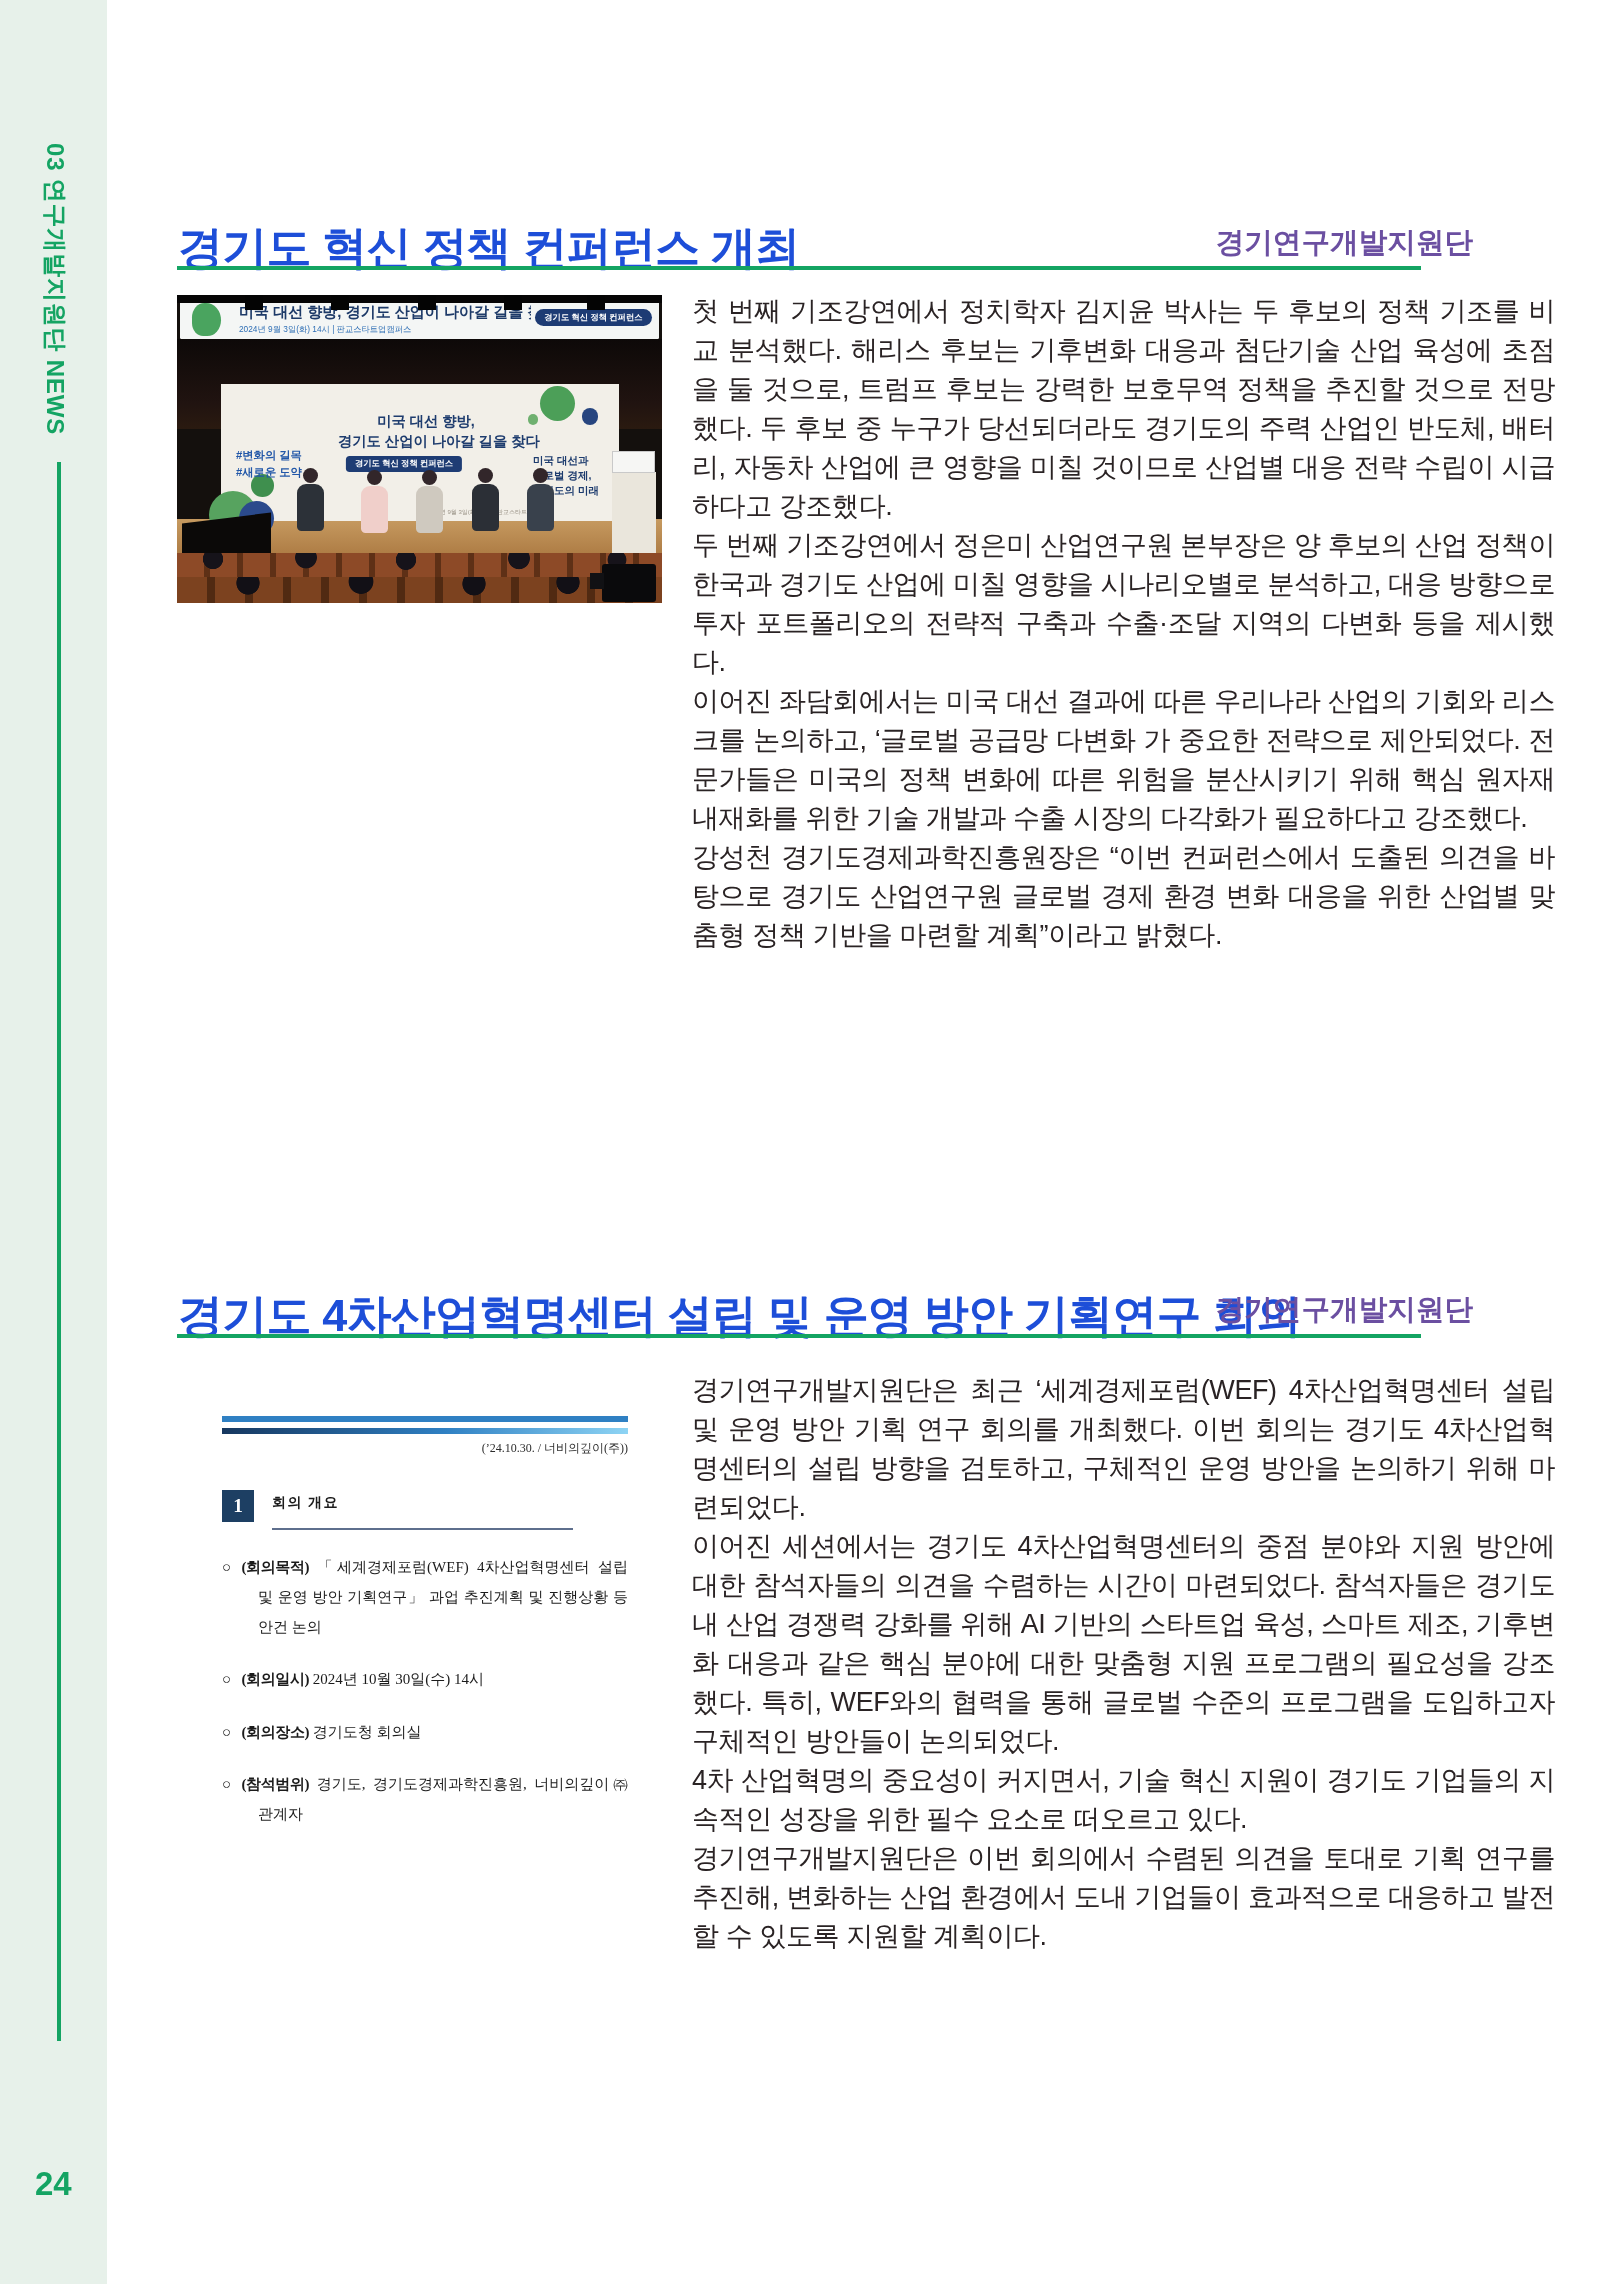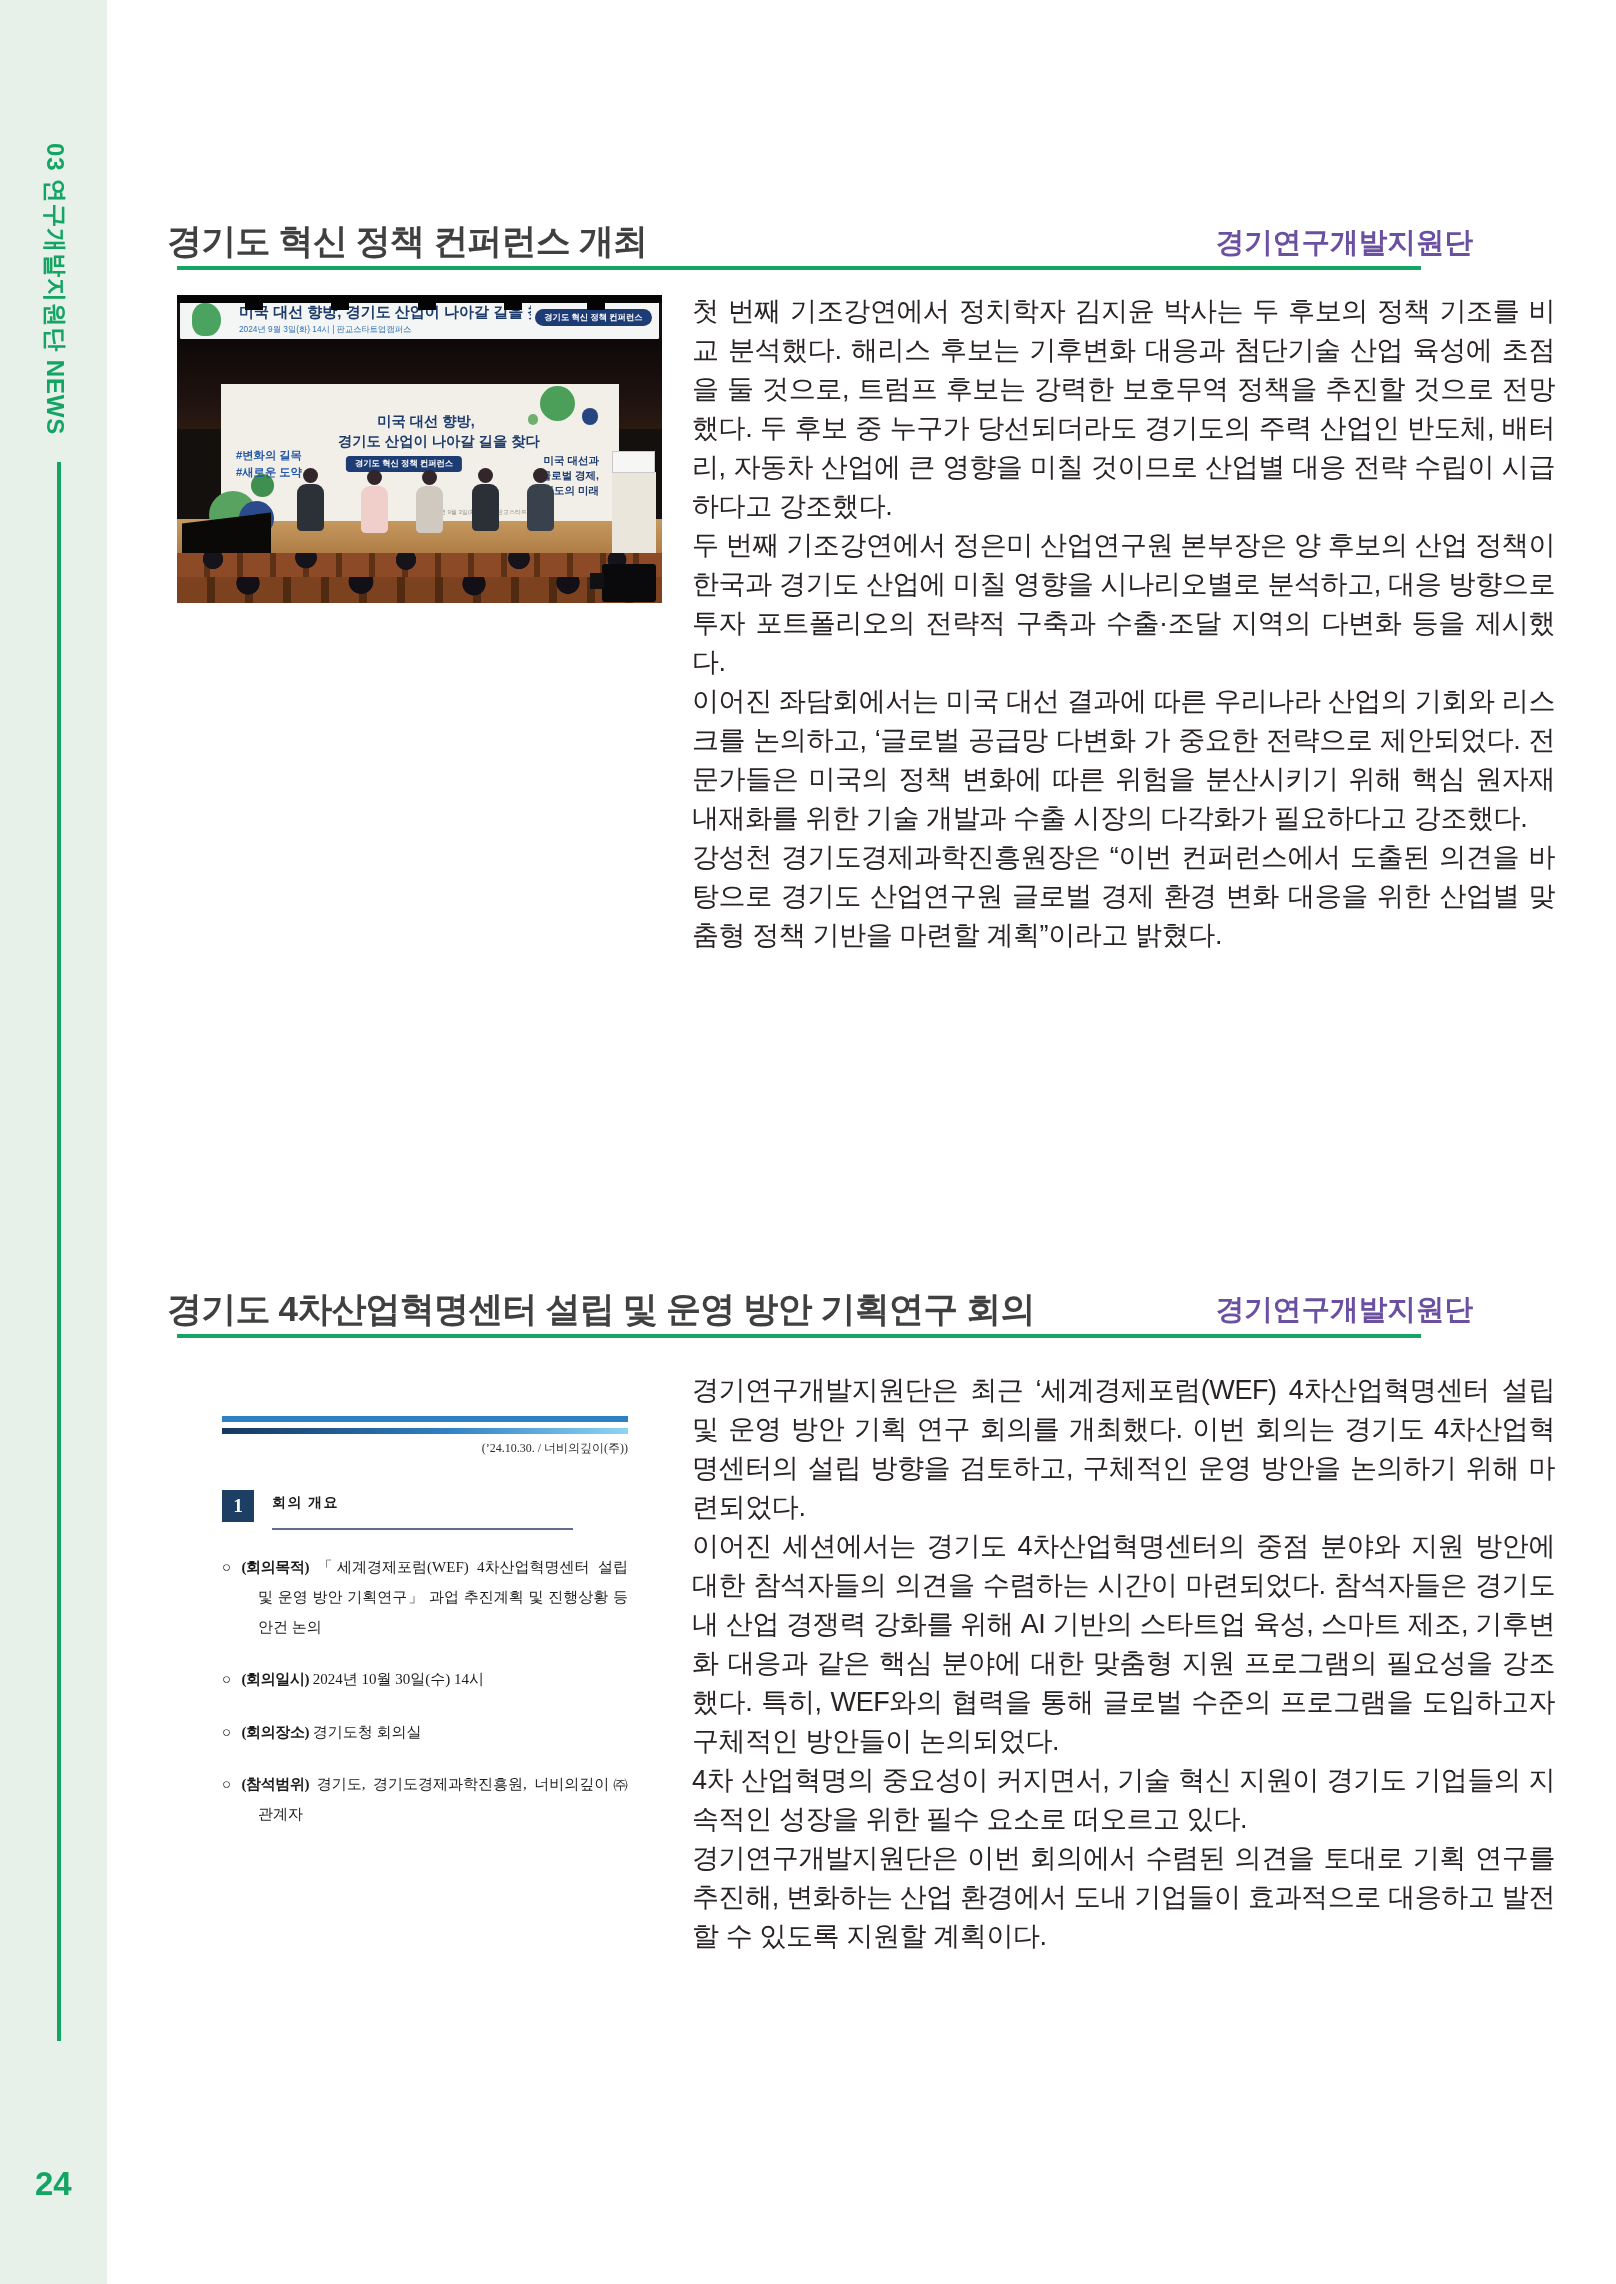--- a/index.html
+++ b/index.html
@@ -7,21 +7,21 @@
         font-family:"Liberation Sans", sans-serif;color:#272122;}
 
   
   .sidebar{position:absolute;left:0;top:0;width:107px;height:2284px;background:#e7f1ea;}
   .sidebar-label{position:absolute;left:71px;top:143px;transform-origin:0 0;transform:rotate(90deg);
         white-space:nowrap;font-size:24px;font-weight:bold;color:#14a463;letter-spacing:0.8px;}
   .sidebar-rule{position:absolute;left:57px;top:462px;width:3.8px;height:1579px;background:#14a463;}
   .page-number{position:absolute;left:35px;top:2165px;font-size:33px;font-weight:bold;color:#14a463;}
 
   
-  .article-title{position:absolute;left:167px;font-size:35px;font-weight:bold;color:#404040;letter-spacing:-0.8px;white-space:nowrap;}
+  .article-title{position:absolute;left:178px;font-size:45px;font-weight:bold;color:#1d4ed8;letter-spacing:-0.8px;white-space:nowrap;}
   .source-label{position:absolute;font-size:28.6px;font-weight:bold;color:#6b4fa1;white-space:nowrap;right:143px;}
   .header-rule{position:absolute;left:177px;width:1244px;height:3.8px;background:#14a463;}
   .t1{top:218px;} .s1{top:223px;} .r1{top:266px;}
   .t2{top:1286px;} .s2{top:1290px;} .r2{top:1334px;}
 
   
   .body-col{position:absolute;left:692px;width:863px;font-size:27px;line-height:39px;
         text-align:justify;color:#2a2324;letter-spacing:-0.4px;}
   .body-col p{margin:0;}
   .col1{top:292px;} .col2{top:1371px;}
@@ -39,21 +39,21 @@
         white-space:nowrap;overflow:hidden;}
   .ph-banner-badge{position:absolute;right:7.5px;top:9px;background:#1d3b74;color:#fff;font-size:8.3px;
         font-weight:bold;padding:3px 9px;border-radius:10.5px;white-space:nowrap;}
   .ph-mid{position:absolute;left:0;top:44px;right:0;height:90px;background:linear-gradient(180deg,#0d0908,#201310 70%,#2a1a10);z-index:1;}
   .ph-backdrop{position:absolute;left:44px;top:89px;width:398px;height:137px;background:#f2efe8;z-index:2;}
   .ph-hash{position:absolute;left:15px;top:63px;font-size:11.3px;font-weight:bold;color:#2257a8;line-height:16.5px;white-space:nowrap;}
   .ph-bd-title{position:absolute;left:90px;right:105px;top:27px;text-align:center;font-size:14.3px;
         font-weight:bold;color:#1e3c6e;line-height:20px;white-space:nowrap;margin-left:27px;}
   .ph-bd-badge{position:absolute;left:46%;top:72px;transform:translateX(-50%);background:#1e3c74;
         color:#fff;font-size:8.3px;font-weight:bold;padding:2.3px 9px;border-radius:3.8px;white-space:nowrap;}
-  .ph-bd-side{position:absolute;right:20px;top:69px;text-align:right;font-size:10.5px;font-weight:bold;
+  .ph-bd-side{position:absolute;right:20px;top:69px;text-align:left;font-size:10.5px;font-weight:bold;
         color:#1e3c6e;line-height:15px;white-space:nowrap;}
   .ph-bd-date{position:absolute;right:68px;bottom:4.5px;font-size:6px;color:#9b9488;white-space:nowrap;}
   .ph-circle{position:absolute;border-radius:50%;}
   .ph-floor{position:absolute;left:0;top:224px;right:0;height:54px;background:linear-gradient(180deg,#c69a60,#b07f47 60%,#9a6c3a);z-index:1;}
   .person{position:absolute;width:27px;height:47px;border-radius:9px 9px 4.5px 4.5px;z-index:3;}
   .person::before{content:"";position:absolute;left:6px;top:-16.5px;width:15px;height:15px;border-radius:50%;background:#32262a;}
   .speaker-box{position:absolute;left:4.5px;top:223px;width:89px;height:60px;background:#0b0908;transform:skewY(-7deg);z-index:3;}
   .podium{position:absolute;right:6px;top:177px;width:44px;height:90px;background:#eae6dc;z-index:3;}
   .podium-sign{position:absolute;right:1.5px;top:-21px;width:41px;height:19.5px;background:#f6f6f4;border:0.8px solid #c9c9c9;}
   .audience{position:absolute;left:0;bottom:0;right:0;height:50px;z-index:4;}

